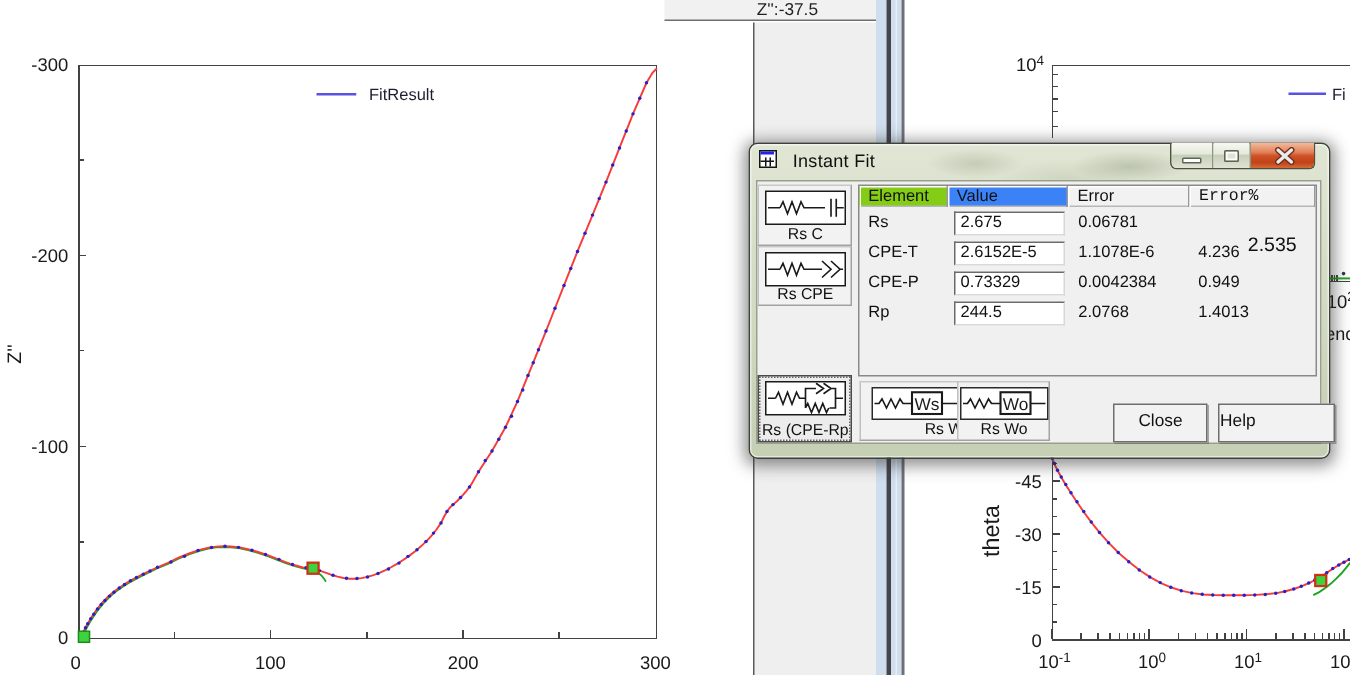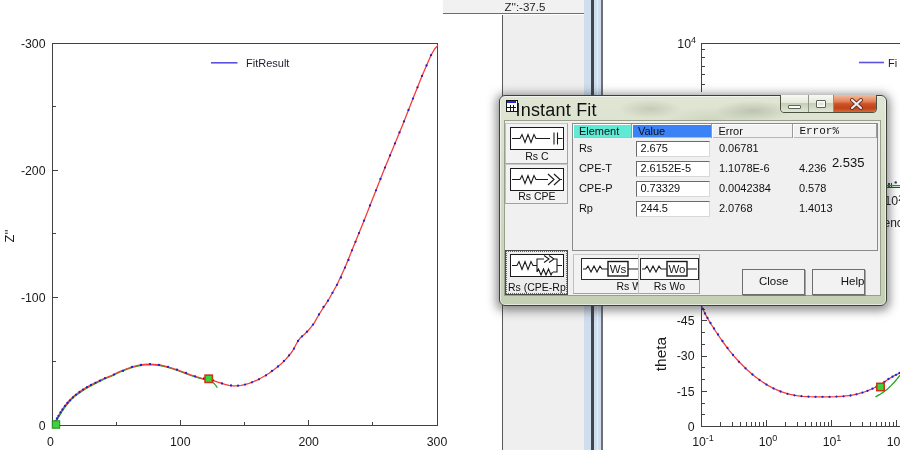--- a/index.html
+++ b/index.html
@@ -244,21 +244,21 @@
 <div class="abs" style="left:601px;top:0;width:2px;height:450px;background:#6d7076;"></div>
 
 <div class="abs" style="left:498.5px;top:94.5px;width:386px;height:209px;background:radial-gradient(ellipse 45px 14px at 150px 13px, rgba(105,115,88,.22), rgba(105,115,88,0) 70%),radial-gradient(ellipse 55px 15px at 253px 15px, rgba(100,110,85,.28), rgba(100,110,85,0) 70%),radial-gradient(ellipse 60px 18px at 210px 24px, rgba(140,150,120,.18), rgba(140,150,120,0) 75%),linear-gradient(#e0e6d4 0%,#d3dbc4 45%,#c5cfb4 100%);
  border:1.6px solid #3c423a;border-radius:6px;box-shadow:0 2px 10px 2.5px rgba(40,40,40,.5), inset 0 0 0 1px rgba(255,255,255,.55);">
  <div class="abs" style="left:6.6px;top:4.6px;width:12.2px;height:12.2px;background:#fff;border:1.4px solid #151515;box-sizing:border-box;">
    <div class="abs" style="left:0px;top:0.3px;width:9.4px;height:2.1px;background:#2222ee;"></div>
    <div class="abs" style="left:0;top:6.2px;width:9.4px;height:1.2px;background:#151515;"></div>
    <div class="abs" style="left:2.6px;top:3.6px;width:1.2px;height:6.4px;background:#151515;"></div>
    <div class="abs" style="left:5.8px;top:3.6px;width:1.2px;height:6.4px;background:#151515;"></div>
  </div>
- <div class="abs" style="left:16px;top:4.5px;font-size:18px;color:#101010;letter-spacing:0.2px;">Instant Fit</div>
+ <div class="abs" style="left:29px;top:4.5px;font-size:12px;color:#101010;letter-spacing:0.2px;">Instant Fit</div>
  <div class="abs" style="left:280.9px;top:-1px;width:97px;height:18.5px;border:1px solid #49523f;border-top:none;
   border-radius:0 0 4.5px 4.5px;overflow:hidden;display:flex;box-sizing:border-box;">
    <div style="width:27px;height:100%;background:linear-gradient(#f7f9f3 0%,#e4e9da 45%,#c6cfb7 50%,#dfe4d4 100%);
     border-right:1px solid #8e9683;position:relative;">
      <div class="abs" style="left:7px;top:10px;width:11px;height:2px;background:#fdfdfd;border:1px solid #5c6456;border-radius:1px;"></div>
    </div>
    <div style="width:23.5px;height:100%;background:linear-gradient(#f7f9f3 0%,#e4e9da 45%,#c6cfb7 50%,#dfe4d4 100%);
     border-right:1px solid #8e9683;position:relative;">
      <div class="abs" style="left:7px;top:5.5px;width:7.5px;height:6px;background:#dfe4d4;border:1.5px solid #5c6456;border-radius:1px;box-shadow:inset 0 0 0 1.4px #fdfdfd;"></div>
    </div>
@@ -284,36 +284,36 @@
         <div style="position:absolute;left:0;right:0;bottom:1px;text-align:center;font-size:10.5px;color:#111;">Rs C</div>
       </div>
       <div style="position:absolute;left:0.4px;top:129.4px;width:63px;height:44.5px;border:1.6px solid #4a4a4a;background:#ececec;box-sizing:border-box;">
         <svg width="52" height="21" viewBox="0 0 52 21" style="background:#fff;border:1px solid #1a1a1a;display:block;margin:2.5px auto 0">
           <path fill="none" stroke="#1a1a1a" stroke-width="1.1" d="M1,10.5 h5 M6,10.5 l2,-4 l3,8 l3,-8 l3,8 l3,-8 l2,4 h4 M26,10.5 v-6.5 h7 M33,0.5 l5,3.5 l-5,3.5 M38,0.5 l5,3.5 l-5,3.5 M43,4 h3 v6.5 M26,10.5 v6.5 M26,17 l1.5,-3 l2.5,6 l2.5,-6 l2.5,6 l2.5,-6 l2.5,6 l1.5,-3 M45.5,17 h0.5 v-6.5 h5 M42,17 h3.5"></path>
         </svg>
         <div style="position:absolute;left:0;right:0;bottom:1px;text-align:center;font-size:10.5px;color:#111;">Rs (CPE-Rp</div>
         <div style="position:absolute;left:1px;top:1px;right:1px;bottom:1px;outline:1px dotted #666;"></div>
       </div>
       <div style="position:absolute;left:66.9px;top:1.9px;width:306px;height:128px;border:1px solid #8a8a8a;background:#f0f0f0;box-sizing:border-box;">
-        <div style="position:absolute;left:0px;top:0;width:59px;height:14px;background:#5eead4;border-right:1px solid #9a9a9a;box-shadow:inset 1px 1px 0 #fff, inset 0 -1px 0 #b8b8b8;font-size:11px;color:#111;padding:1px 0 0 6px;box-sizing:border-box;">Element</div>
+        <div style="position:absolute;left:0px;top:0;width:59px;height:14px;background:#84cc16;border-right:1px solid #9a9a9a;box-shadow:inset 1px 1px 0 #fff, inset 0 -1px 0 #b8b8b8;font-size:11px;color:#111;padding:1px 0 0 6px;box-sizing:border-box;">Element</div>
         <div style="position:absolute;left:59px;top:0;width:80.5px;height:14px;background:#3b82f6;border-right:1px solid #9a9a9a;box-shadow:inset 1px 1px 0 #fff, inset 0 -1px 0 #b8b8b8;font-size:11px;color:#111;padding:1px 0 0 6px;box-sizing:border-box;">Value</div>
         <div style="position:absolute;left:139.5px;top:0;width:81px;height:14px;background:#f2f2f2;border-right:1px solid #9a9a9a;box-shadow:inset 1px 1px 0 #fff, inset 0 -1px 0 #b8b8b8;font-size:11px;color:#111;padding:1px 0 0 6px;box-sizing:border-box;">Error</div>
         <div style="position:absolute;left:220.5px;top:0;width:84px;height:14px;background:#f2f2f2;border-right:1px solid #9a9a9a;box-shadow:inset 1px 1px 0 #fff, inset 0 -1px 0 #b8b8b8;font-size:11px;color:#111;padding:1px 0 0 6px;box-sizing:border-box;font-family:Liberation Mono, monospace;">Error%</div>
         <div style="position:absolute;left:6px;top:18.3px;font-size:11px;color:#111;">Rs</div>
         <div style="position:absolute;left:63.5px;top:16.8px;width:69px;height:13.5px;background:#fff;border:1px solid;border-color:#6a6a6a #d8d8d8 #d8d8d8 #6a6a6a;font-size:11px;color:#111;padding:0.5px 0 0 3px;">2.675</div>
         <div style="position:absolute;left:146px;top:18.3px;font-size:11px;color:#111;">0.06781</div>
         <div style="position:absolute;left:226px;top:31px;font-size:13px;color:#111;margin-left:33px;">2.535</div>
         <div style="position:absolute;left:6px;top:38.35px;font-size:11px;color:#111;">CPE-T</div>
         <div style="position:absolute;left:63.5px;top:36.85px;width:69px;height:13.5px;background:#fff;border:1px solid;border-color:#6a6a6a #d8d8d8 #d8d8d8 #6a6a6a;font-size:11px;color:#111;padding:0.5px 0 0 3px;">2.6152E-5</div>
         <div style="position:absolute;left:146px;top:38.35px;font-size:11px;color:#111;">1.1078E-6</div>
         <div style="position:absolute;left:226px;top:38.35px;font-size:11px;color:#111;">4.236</div>
         <div style="position:absolute;left:6px;top:58.400000000000006px;font-size:11px;color:#111;">CPE-P</div>
         <div style="position:absolute;left:63.5px;top:56.900000000000006px;width:69px;height:13.5px;background:#fff;border:1px solid;border-color:#6a6a6a #d8d8d8 #d8d8d8 #6a6a6a;font-size:11px;color:#111;padding:0.5px 0 0 3px;">0.73329</div>
         <div style="position:absolute;left:146px;top:58.400000000000006px;font-size:11px;color:#111;">0.0042384</div>
-        <div style="position:absolute;left:226px;top:58.400000000000006px;font-size:11px;color:#111;">0.578</div>
+        <div style="position:absolute;left:226px;top:58.400000000000006px;font-size:11px;color:#111;">0.949</div>
         <div style="position:absolute;left:6px;top:78.45px;font-size:11px;color:#111;">Rp</div>
         <div style="position:absolute;left:63.5px;top:76.95px;width:69px;height:13.5px;background:#fff;border:1px solid;border-color:#6a6a6a #d8d8d8 #d8d8d8 #6a6a6a;font-size:11px;color:#111;padding:0.5px 0 0 3px;">244.5</div>
         <div style="position:absolute;left:146px;top:78.45px;font-size:11px;color:#111;">2.0768</div>
         <div style="position:absolute;left:226px;top:78.45px;font-size:11px;color:#111;">1.4013</div>
       </div>
       <div style="position:absolute;left:68.4px;top:133.4px;width:75px;height:39.5px;border:1px solid #a2a2a2;background:#f2f2f2;border-top-color:#c8c8c8;border-left-color:#c0c0c0;box-sizing:border-box;">
         <svg width="57" height="20" viewBox="0 0 57 20" style="background:#fff;border:1px solid #2a2a2a;display:block;margin:2.5px auto 0">
           <path fill="none" stroke="#1a1a1a" stroke-width="1.1" d="M1,10 h3 l2,-3 l3,6 l3,-6 l3,6 l3,-6 l2,3 h6 M46,10 h10"></path>
           <rect x="26" y="2.5" width="20" height="14.5" fill="none" stroke="#1a1a1a" stroke-width="1.4"></rect>
           <text x="36" y="14" text-anchor="middle" font-size="11.5" fill="#1a1a1a" font-family="Liberation Sans">Ws</text>
@@ -322,15 +322,15 @@
       </div>
       <div style="position:absolute;left:133.4px;top:133.4px;width:62px;height:39.5px;border:1px solid #a2a2a2;background:#f2f2f2;border-top-color:#c8c8c8;border-left-color:#c0c0c0;box-sizing:border-box;">
         <svg width="57" height="20" viewBox="0 0 57 20" style="background:#fff;border:1px solid #2a2a2a;display:block;margin:2.5px auto 0">
           <path fill="none" stroke="#1a1a1a" stroke-width="1.1" d="M1,10 h3 l2,-3 l3,6 l3,-6 l3,6 l3,-6 l2,3 h6 M46,10 h10"></path>
           <rect x="26" y="2.5" width="20" height="14.5" fill="none" stroke="#1a1a1a" stroke-width="1.4"></rect>
           <text x="36" y="14" text-anchor="middle" font-size="11.5" fill="#1a1a1a" font-family="Liberation Sans">Wo</text>
         </svg>
         <div style="position:absolute;left:0;right:0;bottom:1px;text-align:center;font-size:10.5px;color:#111;">Rs Wo</div>
       </div>
       <div style="position:absolute;left:237.4px;top:148.4px;width:62.5px;height:25.5px;background:#f2f2f2;border:1px solid #6e6e6e;box-shadow:1px 1px 0 rgba(90,90,90,.5);box-sizing:border-box;text-align:center;font-size:11.5px;color:#111;line-height:23px;">Close</div>
-      <div style="position:absolute;left:307.4px;top:148.4px;width:53px;height:25.5px;background:#f2f2f2;border:1px solid #6e6e6e;box-shadow:1px 1px 0 rgba(90,90,90,.5);box-sizing:border-box;text-align:right;font-size:11.5px;color:#111;line-height:23px;">Help</div>
+      <div style="position:absolute;left:307.4px;top:148.4px;width:78px;height:25.5px;background:#f2f2f2;border:1px solid #6e6e6e;box-shadow:1px 1px 0 rgba(90,90,90,.5);box-sizing:border-box;text-align:left;font-size:11.5px;color:#111;line-height:23px;">Help</div>
  </div>
 </div>
 
 </body></html>

